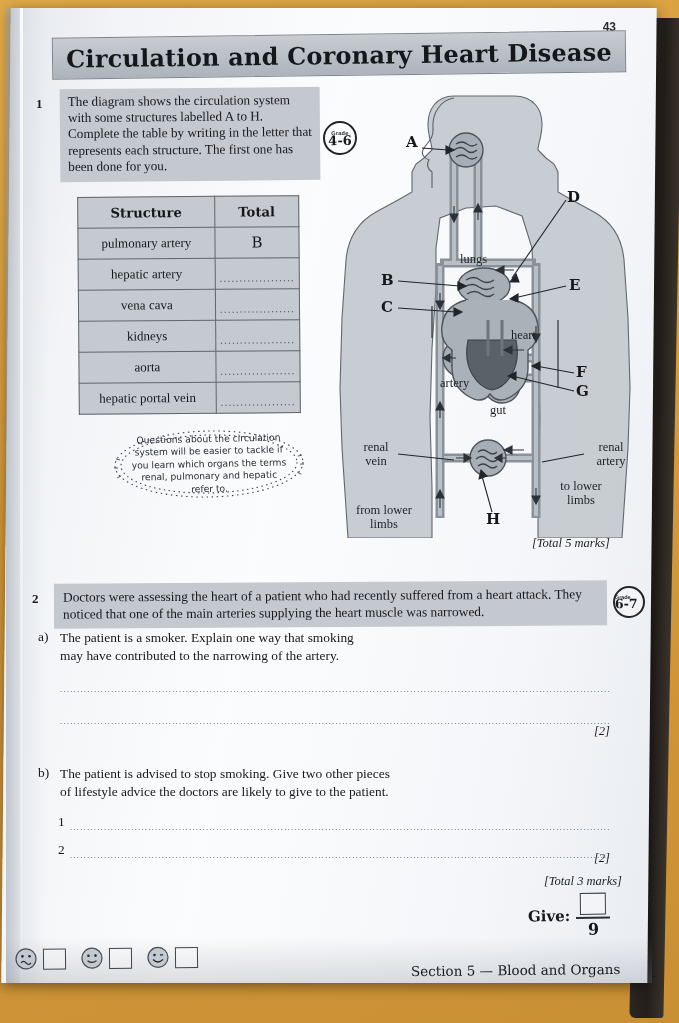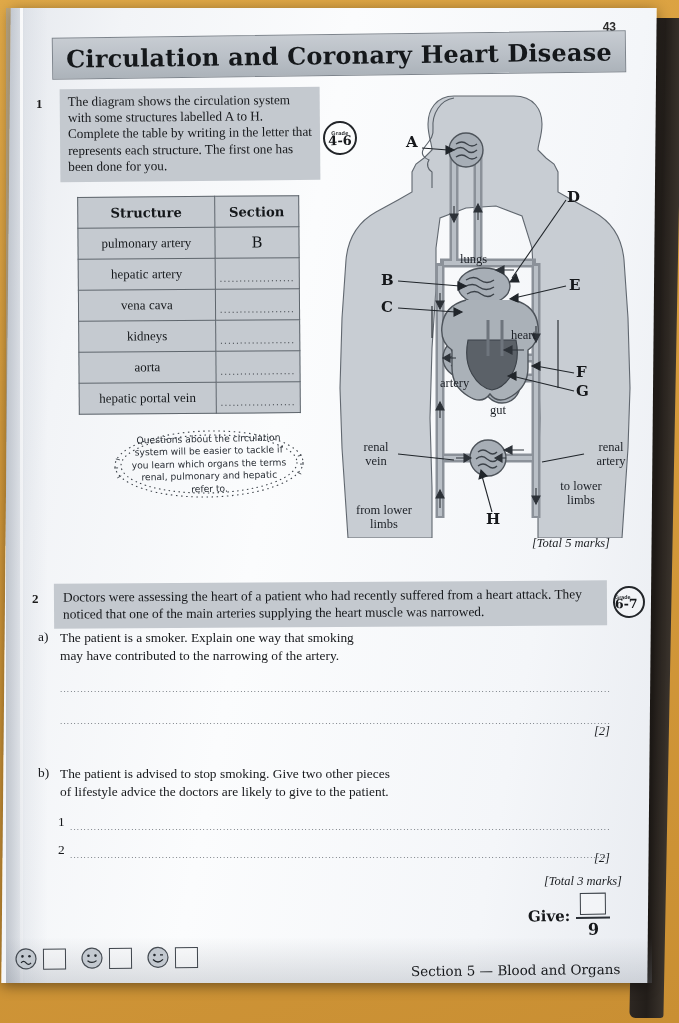--- a/index.html
+++ b/index.html
@@ -203,21 +203,21 @@
 
   <div class="grade">
     <span class="g1">Grade</span>
     <span class="g2">4-6</span>
   </div>
 
   <table class="struct">
     <tbody>
           <tr>
       <th>Structure</th>
-      <th class="letter">Section</th>
+      <th class="letter">Total</th>
     </tr>
     <tr>
       <td>pulmonary artery</td>
       <td class="letter">B</td>
     </tr>
     <tr>
       <td>hepatic artery</td>
       <td class="letter">
               <span class="dots-cell">...................</span>
             </td>

